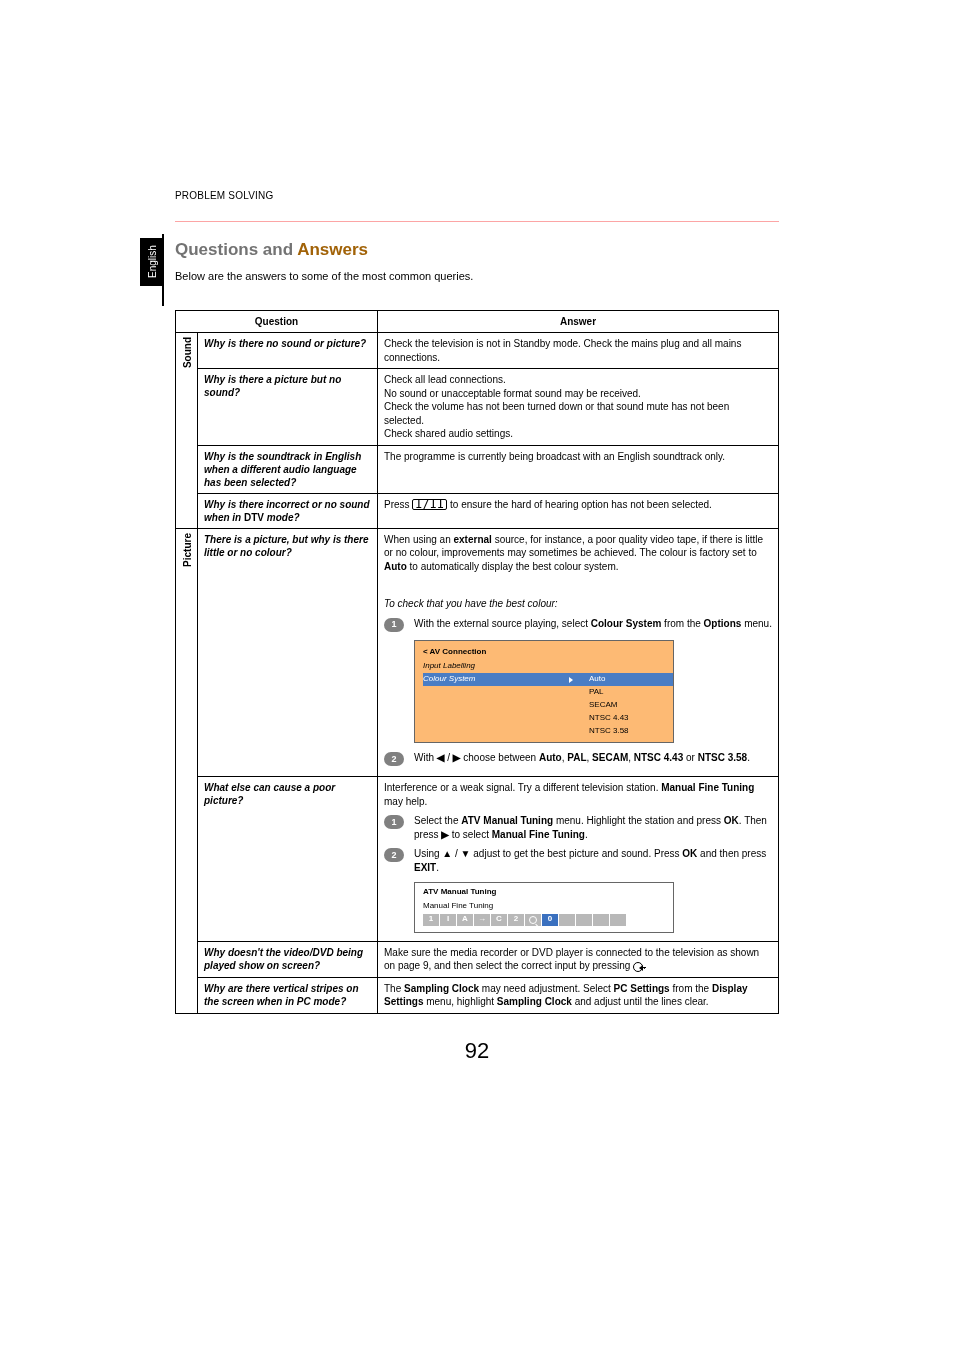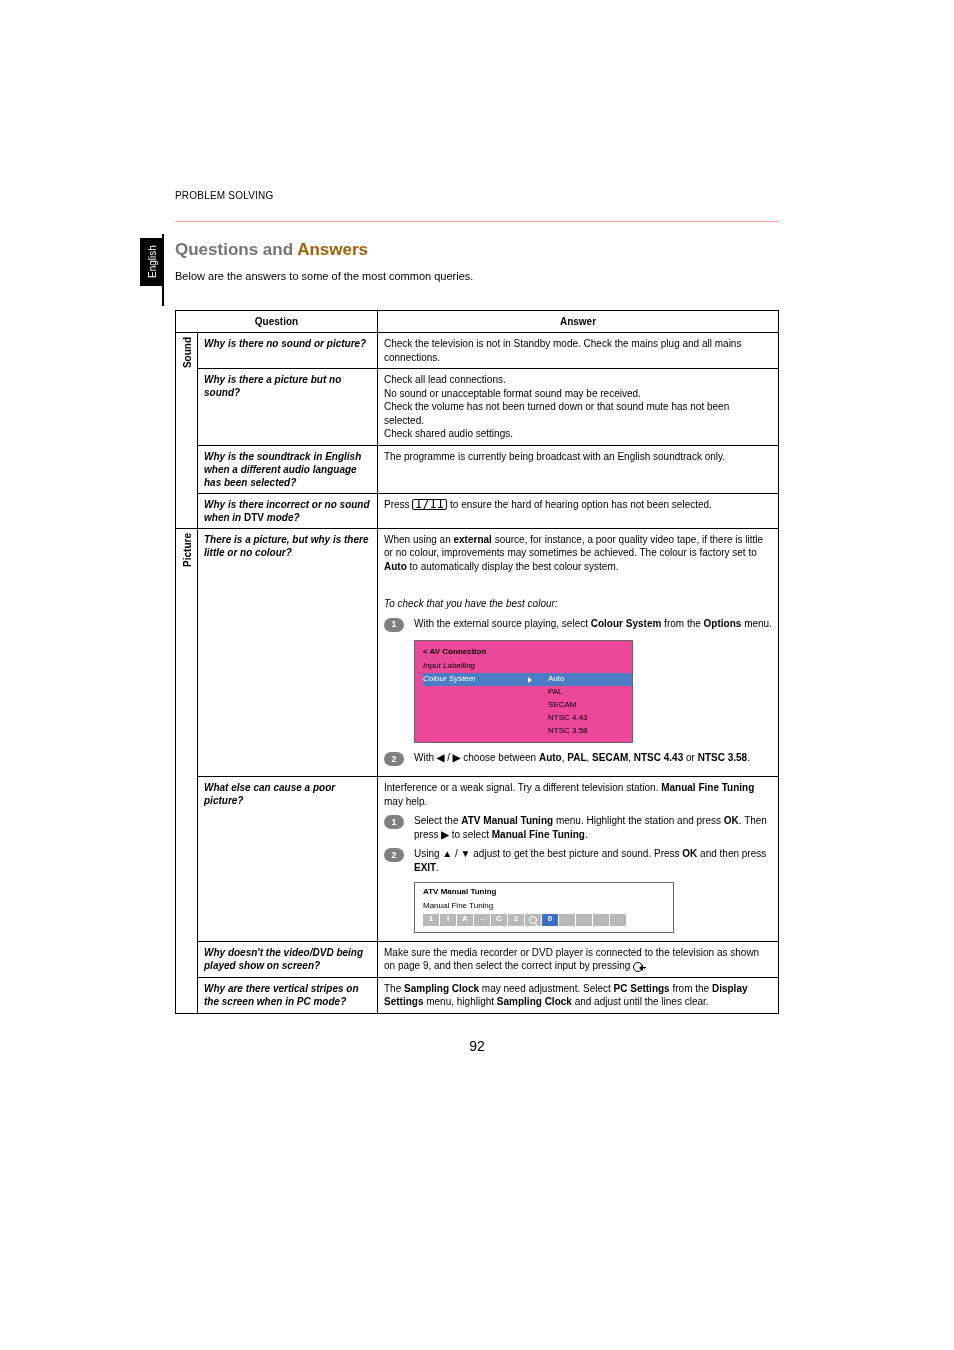--- a/index.html
+++ b/index.html
@@ -100,23 +100,23 @@
     font-weight: bold;
     display: flex;
     align-items: center;
     justify-content: center;
     margin-right: 10px;
     margin-top: 1px;
   }
   .step-text { flex: 1; }
   .menu-box {
     border: 1px solid #666;
-    background: #ec4899;
+    background: #fdba74;
     margin: 8px 0 8px 30px;
-    width: 219px;
+    width: 260px;
     font-size: 8px;
     padding: 4px 0;
   }
   .menu-box .menu-title { font-weight: bold; padding: 2px 8px 3px 8px; font-size:8px;}
   .menu-box .menu-row { display: flex; padding: 1px 8px; align-items: center; height: 13px; }
   .menu-box .menu-row.sel { background: #4a7dc4; color: #fff; }
   .menu-box .menu-row .label { flex: 1; font-style: italic; }
   .menu-box .submenu {
     display: flex;
     padding-left: 8px;
@@ -178,21 +178,21 @@
     vertical-align:middle;
   }
   .input-icon:before{
     content:'';position:absolute;right:-4px;top:4px;width:4px;height:1px;background:#000;
   }
   .input-icon:after{
     content:'';position:absolute;right:-1px;top:2px;
     border-top:3px solid transparent;border-bottom:3px solid transparent;border-right:4px solid #000;
   }
   .arrow { font-weight:bold; }
-  .page-num { text-align:center; font-size:14px; margin-top:24px; }
+  .page-num { text-align:center; font-size:22px; margin-top:24px; }
 </style>
 </head>
 <body>
 
 <div class="section-header">PROBLEM SOLVING</div>
 
 <div class="side-tab">
     <span>English</span>
   </div>
 <div class="side-rule"></div>

